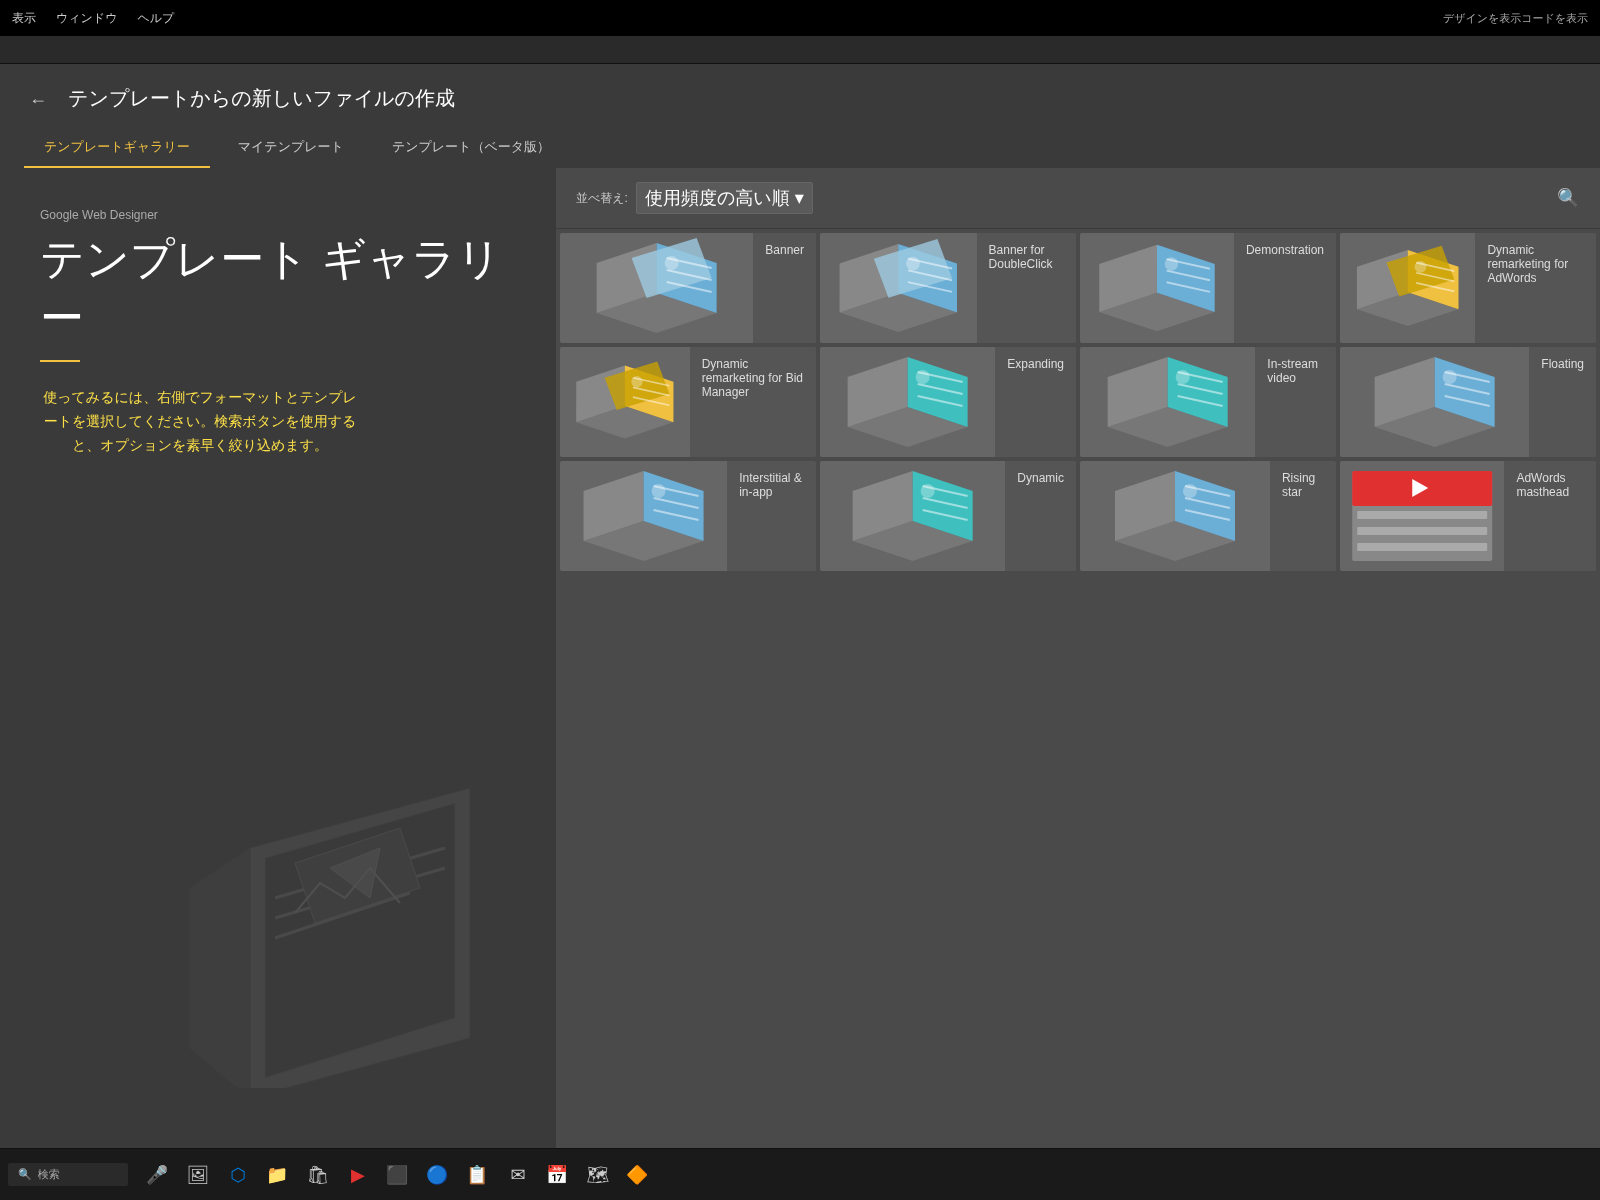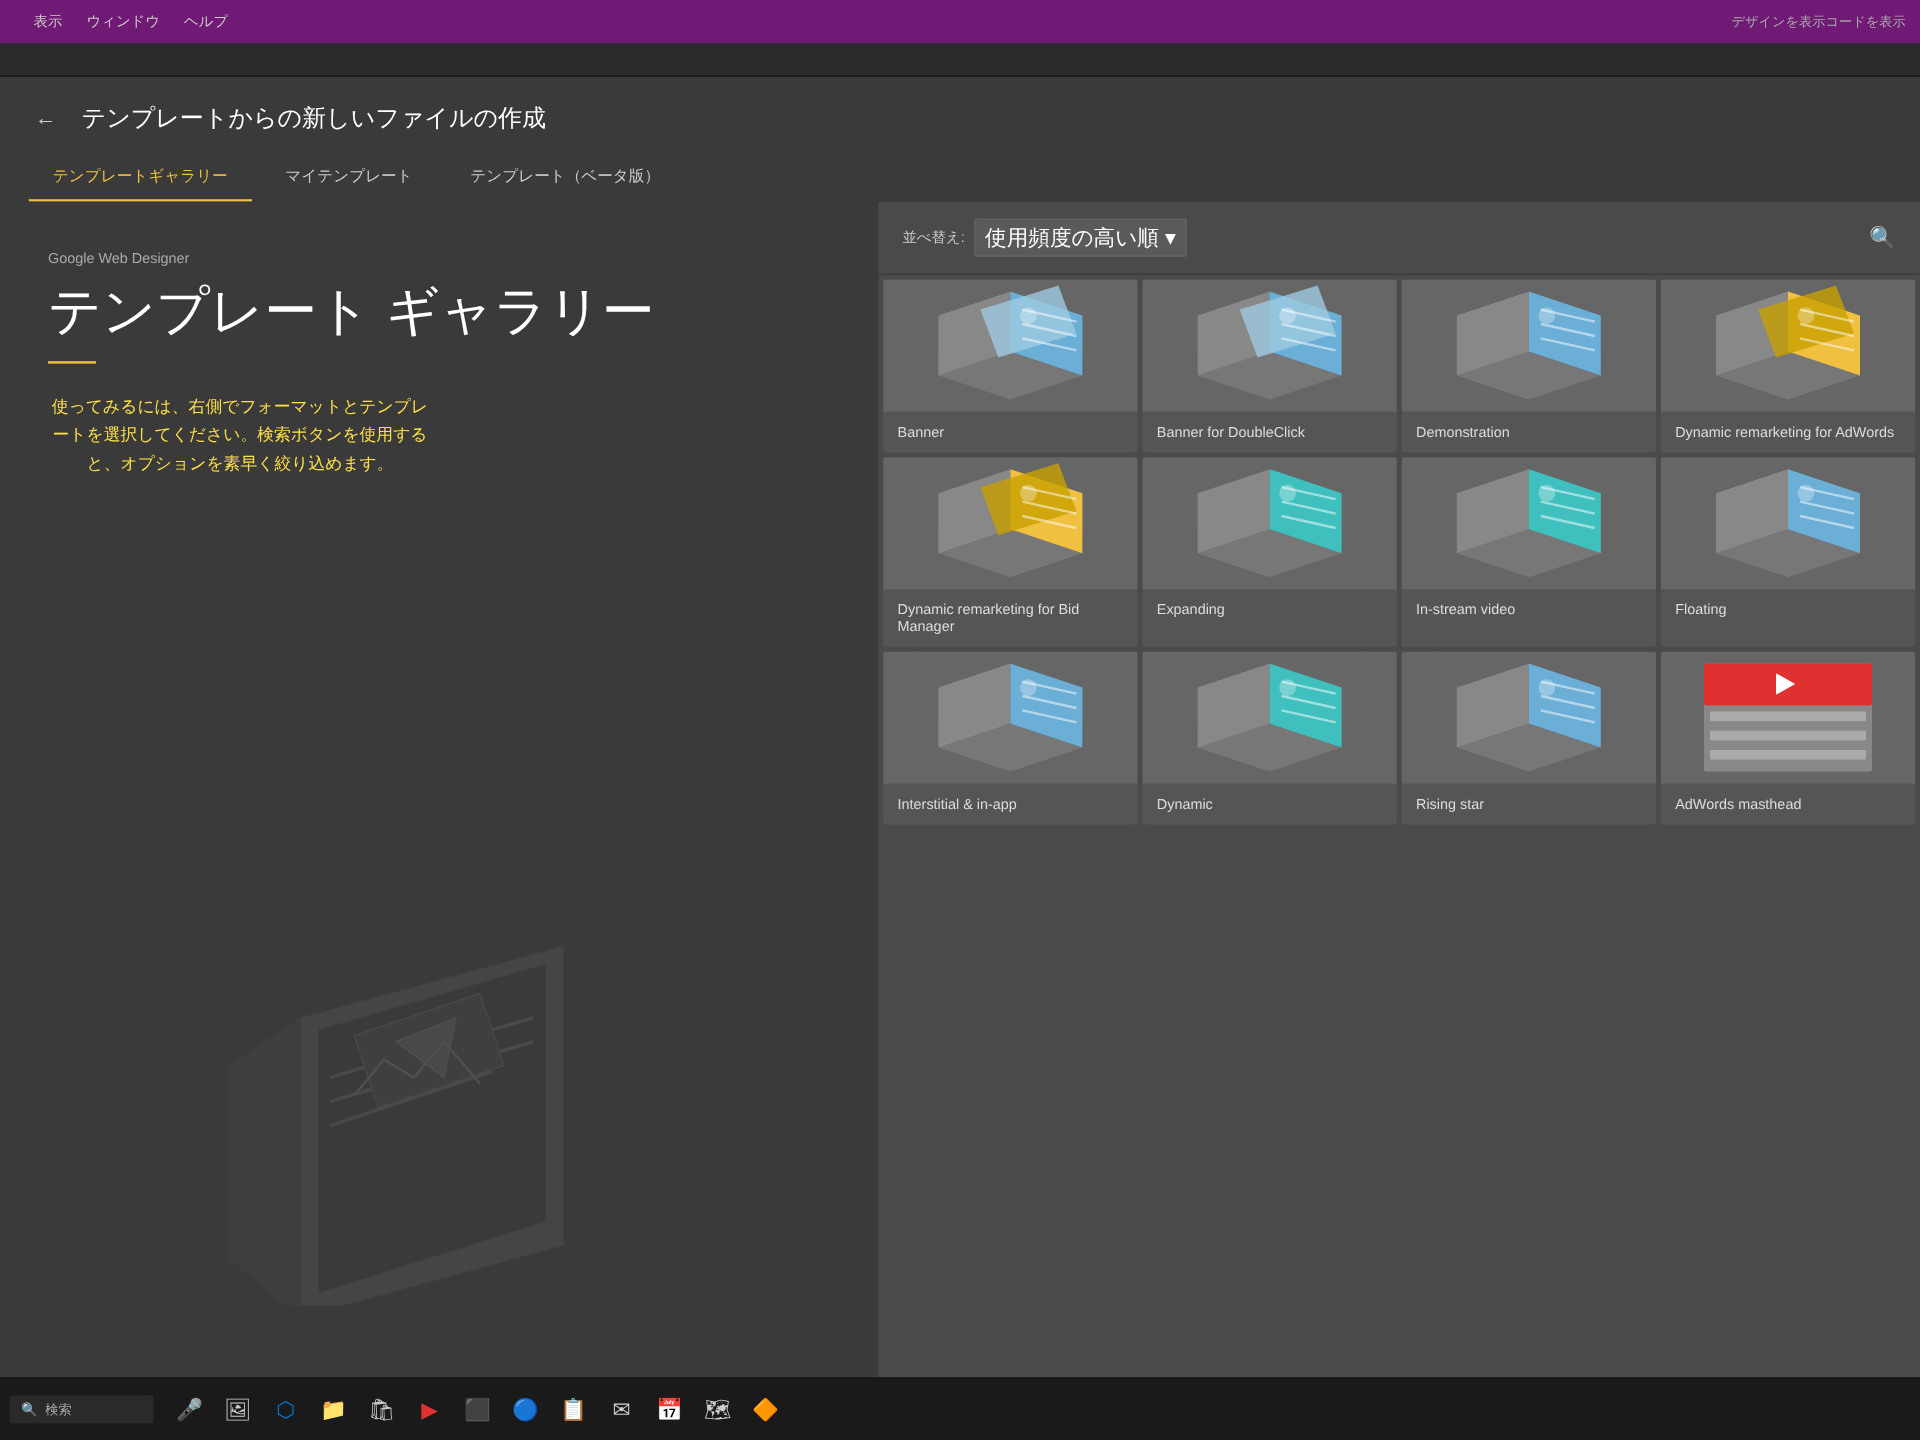--- a/index.html
+++ b/index.html
@@ -9,25 +9,25 @@
       color: #fff;
       width: 1600px;
       height: 1200px;
       overflow: hidden;
       display: flex;
       flex-direction: column;
     }
 
     
     .menu-bar {
-      background: #701a75;
+      background: #000000;
       height: 36px;
       display: flex;
       align-items: center;
-      padding: 0 28px;
+      padding: 0 12px;
       gap: 20px;
       position: relative;
       text-align: center;
     }
     .menu-bar span {
       font-size: 12px;
       color: #ccc;
       cursor: pointer;
     }
     .menu-bar-right {
@@ -97,21 +97,21 @@
     
     .main-content {
       display: flex;
       flex: 1;
       background: #3a3a3a;
       overflow: hidden;
     }
 
     
     .left-panel {
-      width: 732px;
+      width: 556px;
       flex-shrink: 0;
       padding: 40px 40px;
       position: relative;
       overflow: hidden;
     }
     .app-name {
       font-size: 12px;
       color: #aaa;
       margin-bottom: 8px;
     }
@@ -193,21 +193,21 @@
       gap: 4px;
       padding: 4px;
     }
 
     .template-card {
       background: #555;
       border-radius: 2px;
       overflow: hidden;
       cursor: pointer;
       display: flex;
-      flex-direction: column;
+      flex-direction: row;
     }
     .template-thumb {
       width: 100%;
       height: 110px;
       display: flex;
       align-items: center;
       justify-content: center;
       background: #666;
       position: relative;
       overflow: hidden;

